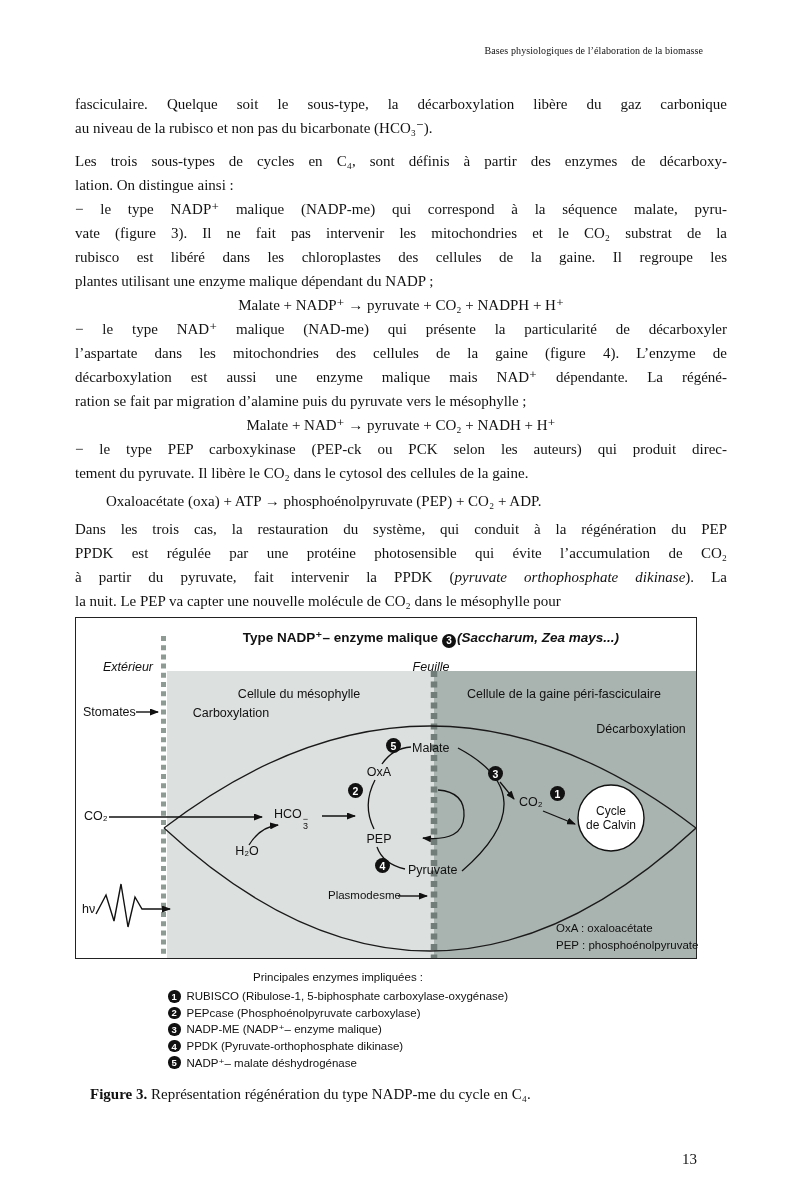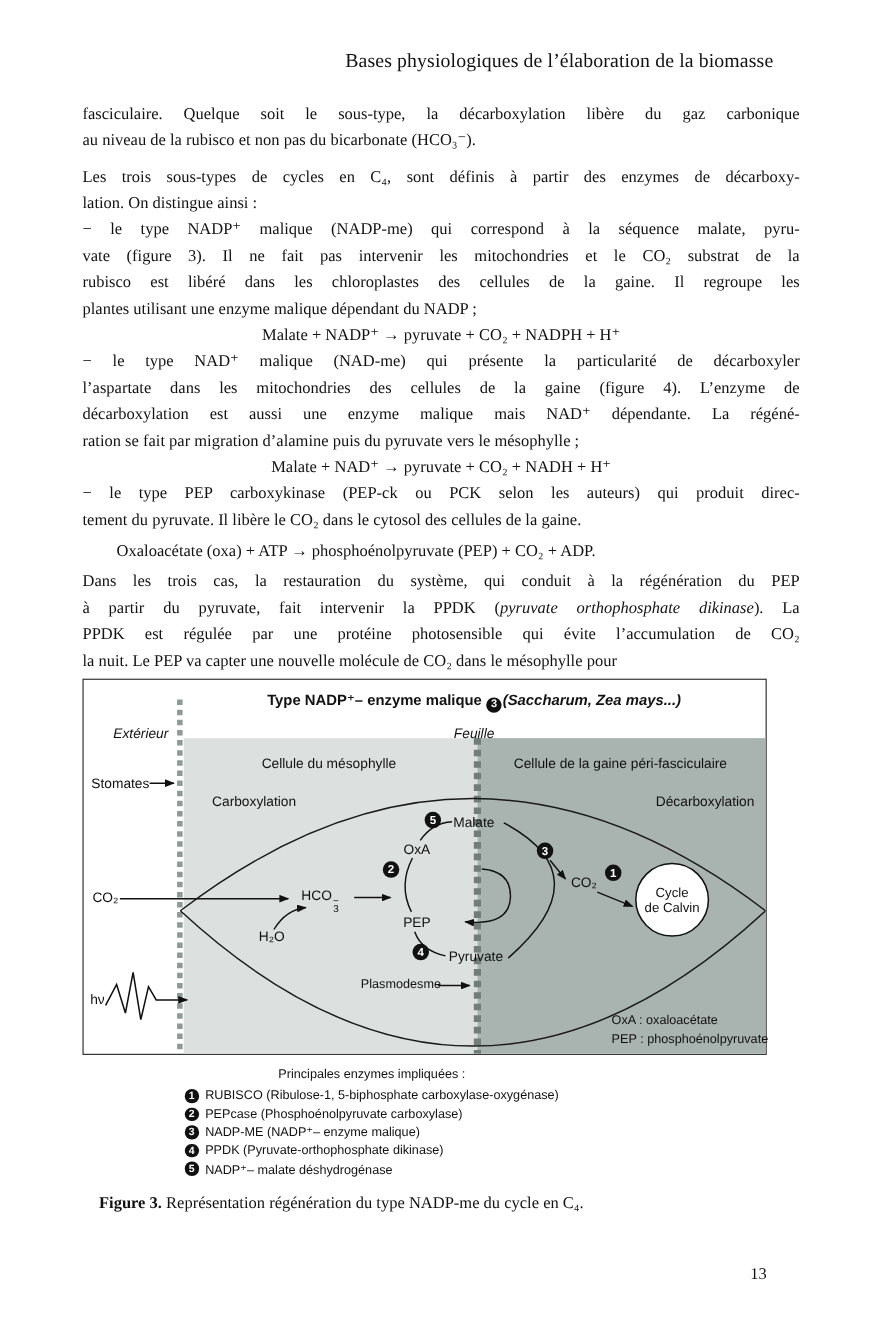--- a/index.html
+++ b/index.html
@@ -1,19 +1,19 @@
 <!DOCTYPE html>
 <html><head>
 <meta charset="utf-8">
 <style>
   html,body{margin:0;padding:0;background:#ffffff;}
   #page{position:relative;width:800px;height:1200px;background:#ffffff;color:#121212;overflow:hidden;
         font-family:"Liberation Serif","DejaVu Serif",serif;}
   
-  #running-header{position:absolute;top:45px;right:97px;font-size:18px;letter-spacing:.1px;}
+  #running-header{position:absolute;top:45px;right:97px;font-size:10px;letter-spacing:.1px;}
   
   #body-col{position:absolute;left:75px;top:92px;width:652px;font-size:15px;line-height:24px;}
   .jline{text-align:justify;text-align-last:justify;}
   .jlast{text-align:justify;text-align-last:left;}
   .psp{height:9px;}
   .ssp{height:4px;}
   .eqc{text-align:center;}
   .eql{padding-left:31px;}
   .it{font-style:italic;}
   
@@ -66,22 +66,22 @@
     <div class="jline">l’aspartate dans les mitochondries des cellules de la gaine (figure 4). L’enzyme de</div>
     <div class="jline">décarboxylation est aussi une enzyme malique mais NAD⁺ dépendante. La régéné-</div>
     <div class="jlast">ration se fait par migration d’alamine puis du pyruvate vers le mésophylle ;</div>
     <div class="eqc">Malate + NAD⁺ → pyruvate + CO₂ + NADH + H⁺</div>
     <div class="jline">− le type PEP carboxykinase (PEP-ck ou PCK selon les auteurs) qui produit direc-</div>
     <div class="jlast">tement du pyruvate. Il libère le CO₂ dans le cytosol des cellules de la gaine.</div>
     <div class="ssp"></div>
     <div class="eql">Oxaloacétate (oxa) + ATP → phosphoénolpyruvate (PEP) + CO₂ + ADP.</div>
     <div class="ssp"></div>
     <div class="jline">Dans les trois cas, la restauration du système, qui conduit à la régénération du PEP</div>
+    <div class="jline">PPDK est régulée par une protéine photosensible qui évite l’accumulation de CO₂</div>
     <div class="jline"><span>à partir du pyruvate, fait intervenir la PPDK (</span><span class="it">pyruvate orthophosphate dikinase</span><span>). La</span></div>
-    <div class="jline">PPDK est régulée par une protéine photosensible qui évite l’accumulation de CO₂</div>
     <div class="jlast">la nuit. Le PEP va capter une nouvelle molécule de CO₂ dans le mésophylle pour</div>
   </div>
 
   <div id="figure-box">
     <svg width="620" height="340" viewBox="0 0 620 340">
       <defs>
         <marker id="ah" markerUnits="userSpaceOnUse" markerWidth="9" markerHeight="7" refX="8" refY="3.5" orient="auto">
           <path d="M0,0 L9,3.5 L0,7 Z" fill="#111"></path>
         </marker>
       </defs>
@@ -112,21 +112,21 @@
       <path d="M 322 278 H 351" fill="none" stroke="#111" stroke-width="1.4" marker-end="url(#ah)"></path>
     </svg>
 
     <div id="fig-title"><span>Type NADP⁺– enzyme malique</span><span class="chip-inline">3</span><span class="fital">(Saccharum, Zea mays...)</span></div>
 
     <div class="flabel fital" style="left:27px;top:42px;">Extérieur</div>
     <div class="flabel fital fcent" style="left:355px;top:42px;">Feuille</div>
     <div class="flabel" style="left:7px;top:87px;">Stomates</div>
     <div class="flabel fcent" style="left:223px;top:69px;">Cellule du mésophylle</div>
     <div class="flabel fcent" style="left:488px;top:69px;">Cellule de la gaine péri-fasciculaire</div>
-    <div class="flabel fcent" style="left:155px;top:104px;">Carboxylation</div>
+    <div class="flabel fcent" style="left:155px;top:88px;">Carboxylation</div>
     <div class="flabel fcent" style="left:565px;top:104px;">Décarboxylation</div>
     <div class="flabel" style="left:8px;top:191px;">CO₂</div>
     <div class="flabel" style="left:6px;top:284px;">hν</div>
     <div class="flabel fcent" style="left:215px;top:189px;"><span>HCO</span><span class="stack">
           <span>−</span>
           <span>3</span>
         </span></div>
     <div class="flabel fcent" style="left:171px;top:226px;">H₂O</div>
     <div class="flabel fcent" style="left:303px;top:147px;">OxA</div>
     <div class="flabel" style="left:336px;top:123px;">Malate</div>

